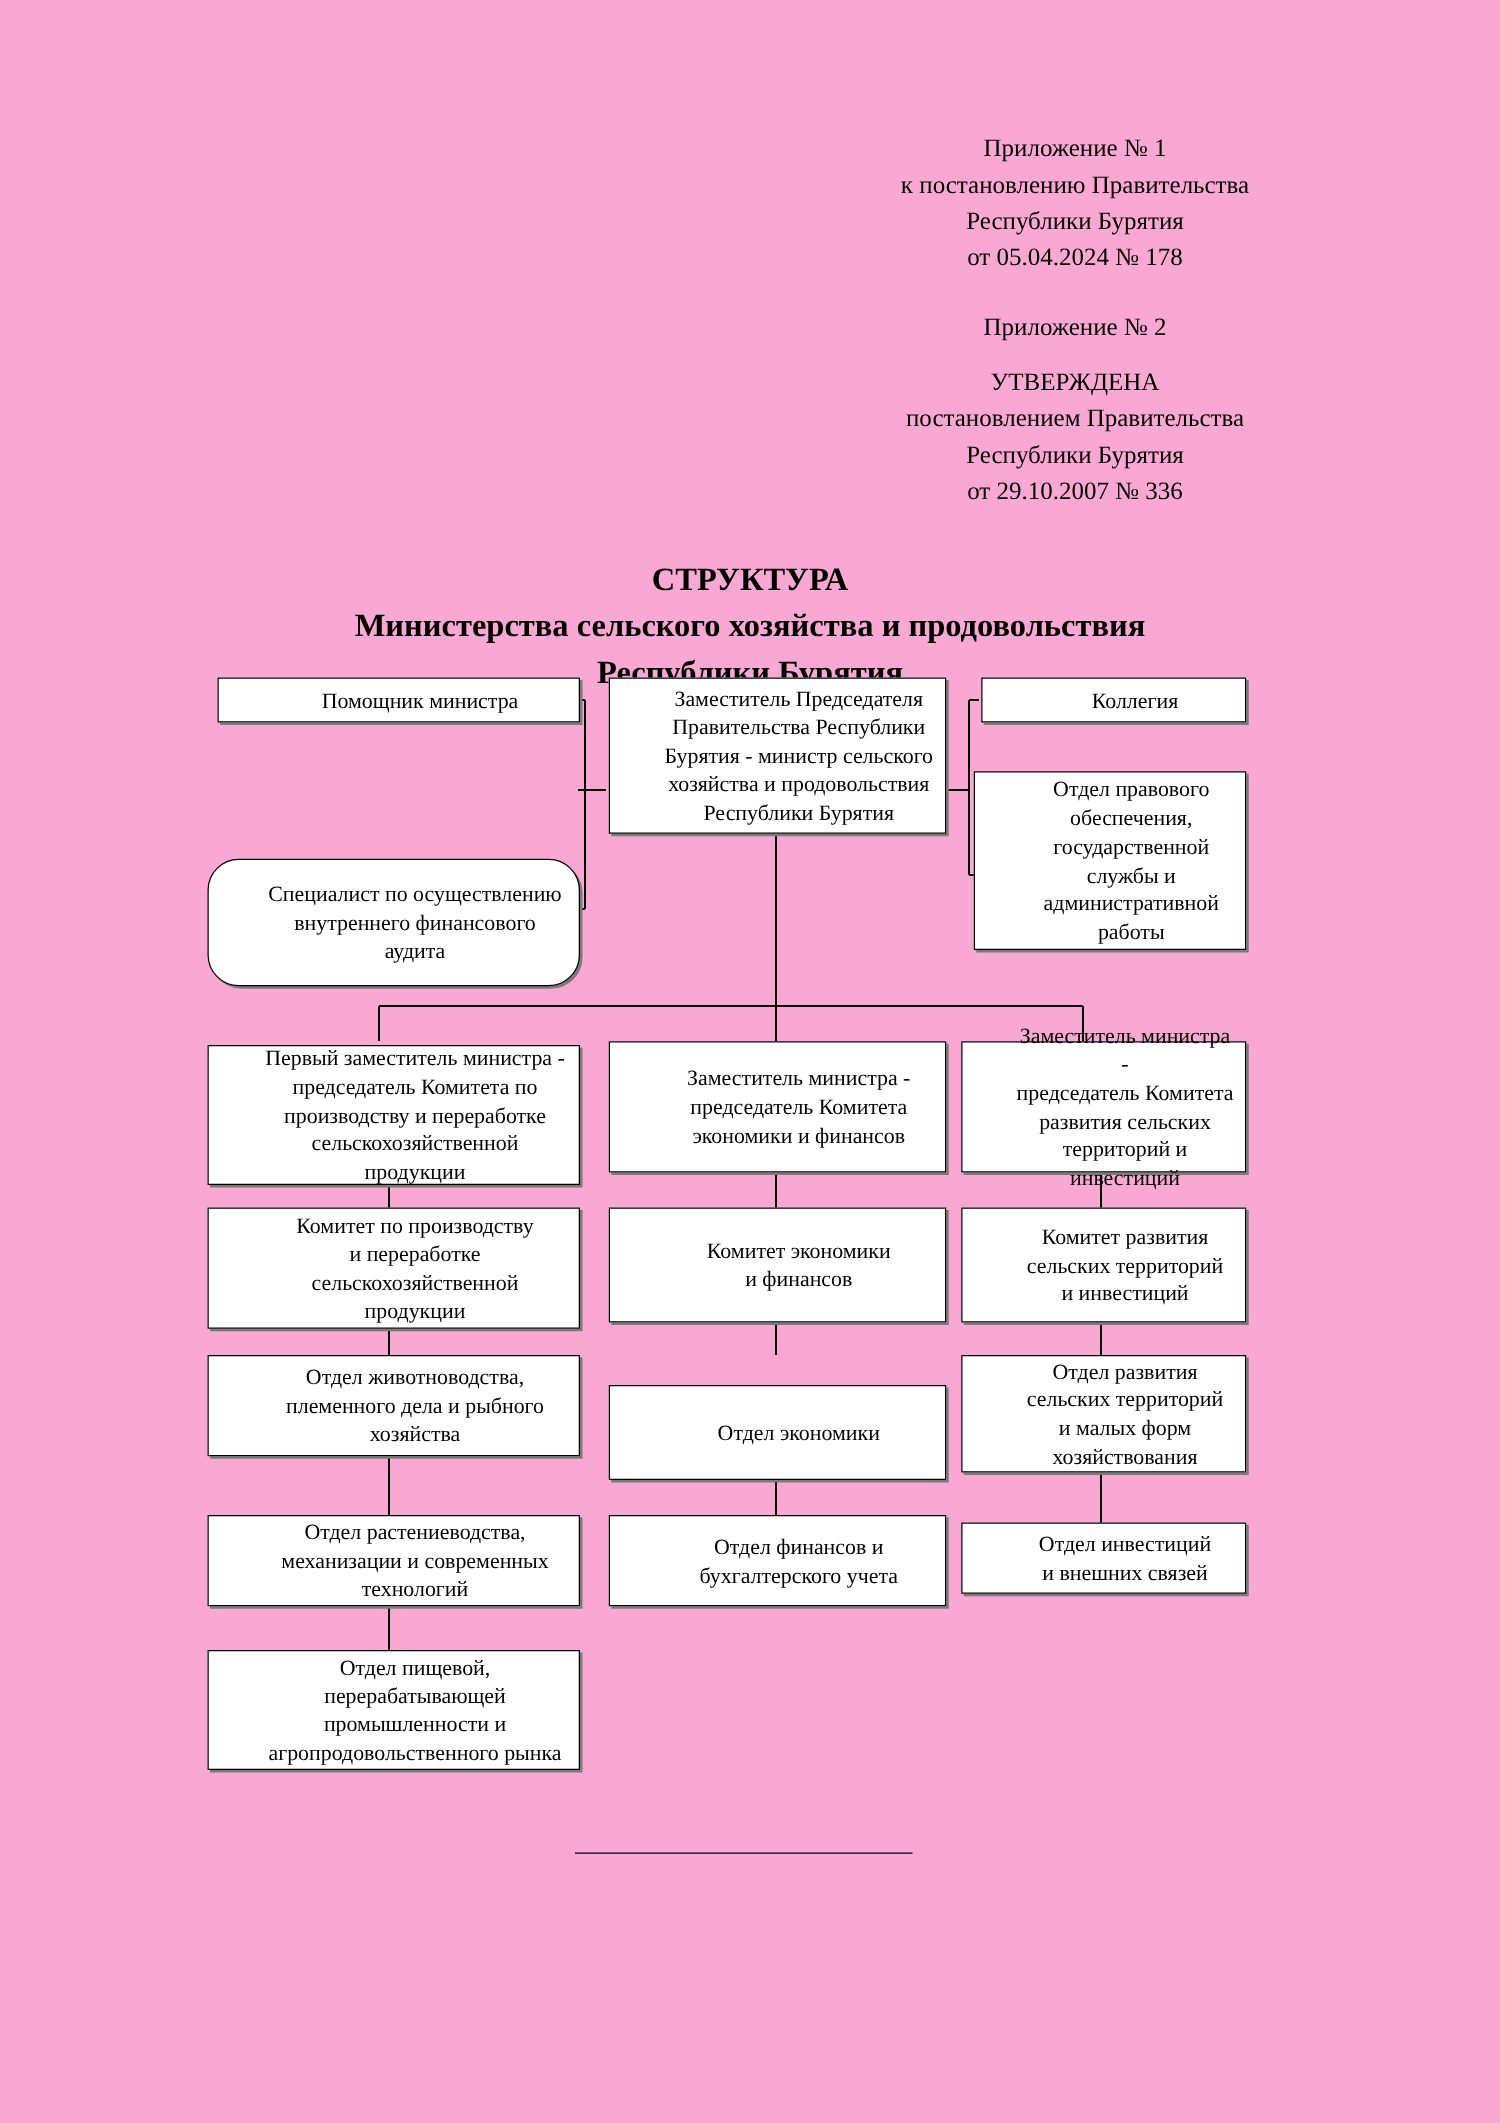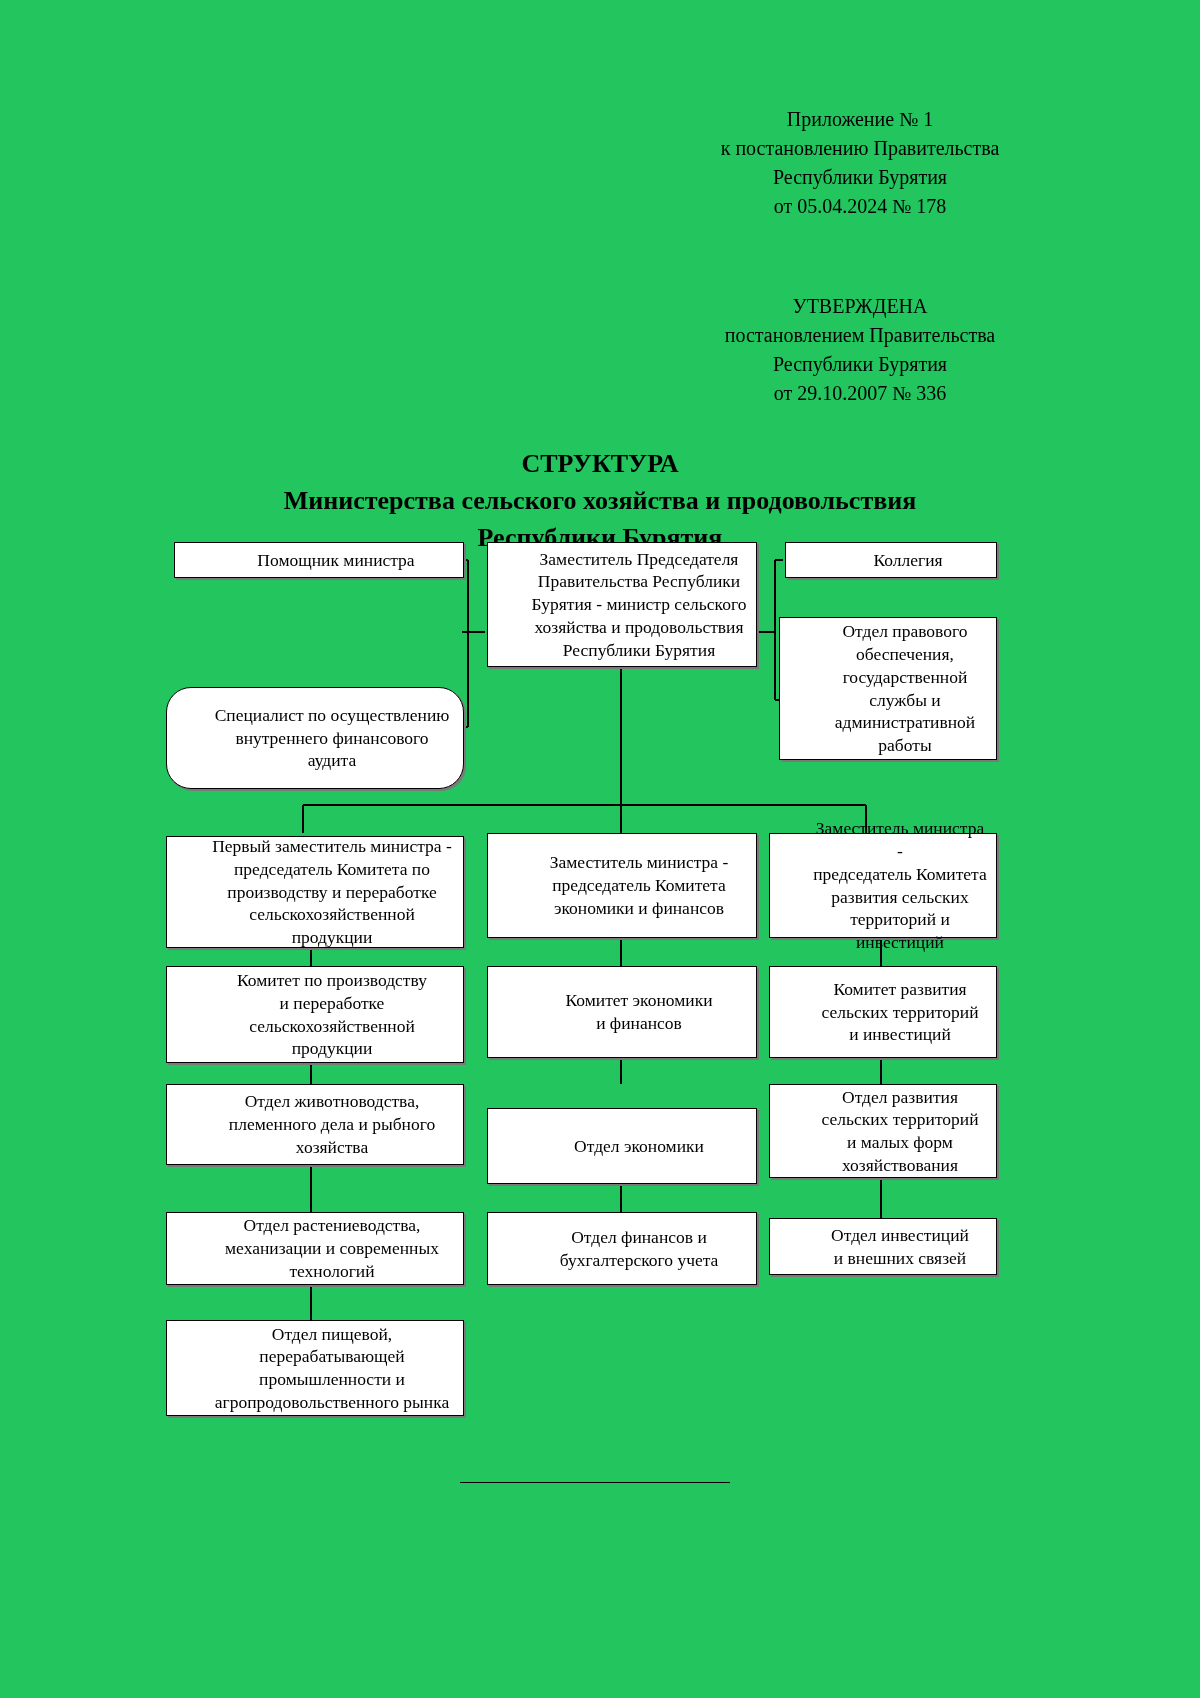--- a/index.html
+++ b/index.html
@@ -5,21 +5,21 @@
 <style>
   html, body {
     margin: 0;
     padding: 0;
     background: #ffffff;
   }
   .page {
     position: relative;
     width: 1200px;
     height: 1698px;
-    background: #22c55e;
+    background: #f9a8d4;
     font-family: "Liberation Serif", "DejaVu Serif", serif;
     color: #000000;
     overflow: hidden;
   }
 
   
   .approval {
     position: absolute;
     text-align: center;
     font-size: 20px;
@@ -93,20 +93,21 @@
 </head>
 <body>
 
 <div class="page">
 
   <div class="approval" id="approval-1">Приложение № 1
 к постановлению Правительства
 Республики Бурятия
 от 05.04.2024 № 178</div>
 
+  <div class="approval" id="approval-2">Приложение № 2</div>
 
   <div class="approval" id="approval-3">УТВЕРЖДЕНА
 постановлением Правительства
 Республики Бурятия
 от 29.10.2007 № 336</div>
 
   <div class="doc-title">
     <span class="t-line">СТРУКТУРА</span>
     <span class="t-line">Министерства сельского хозяйства и продовольствия</span>
     <span class="t-line">Республики Бурятия</span>

